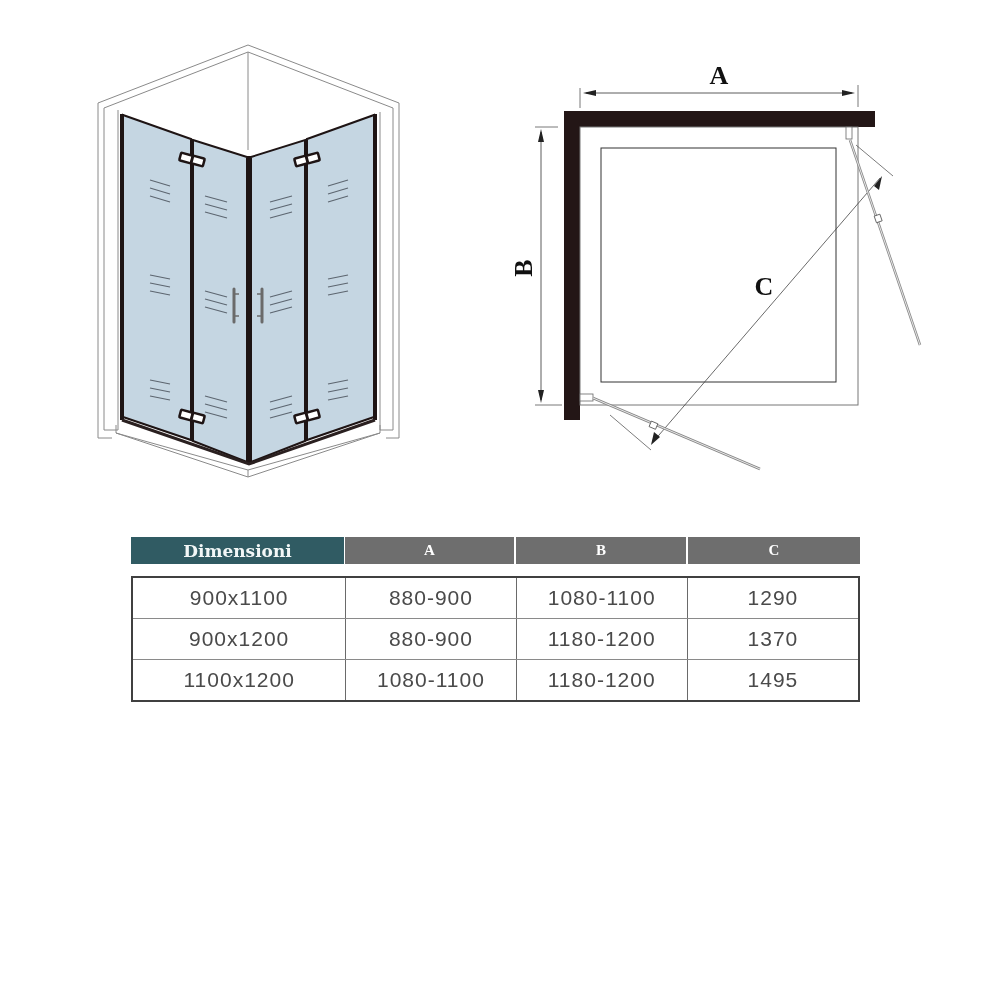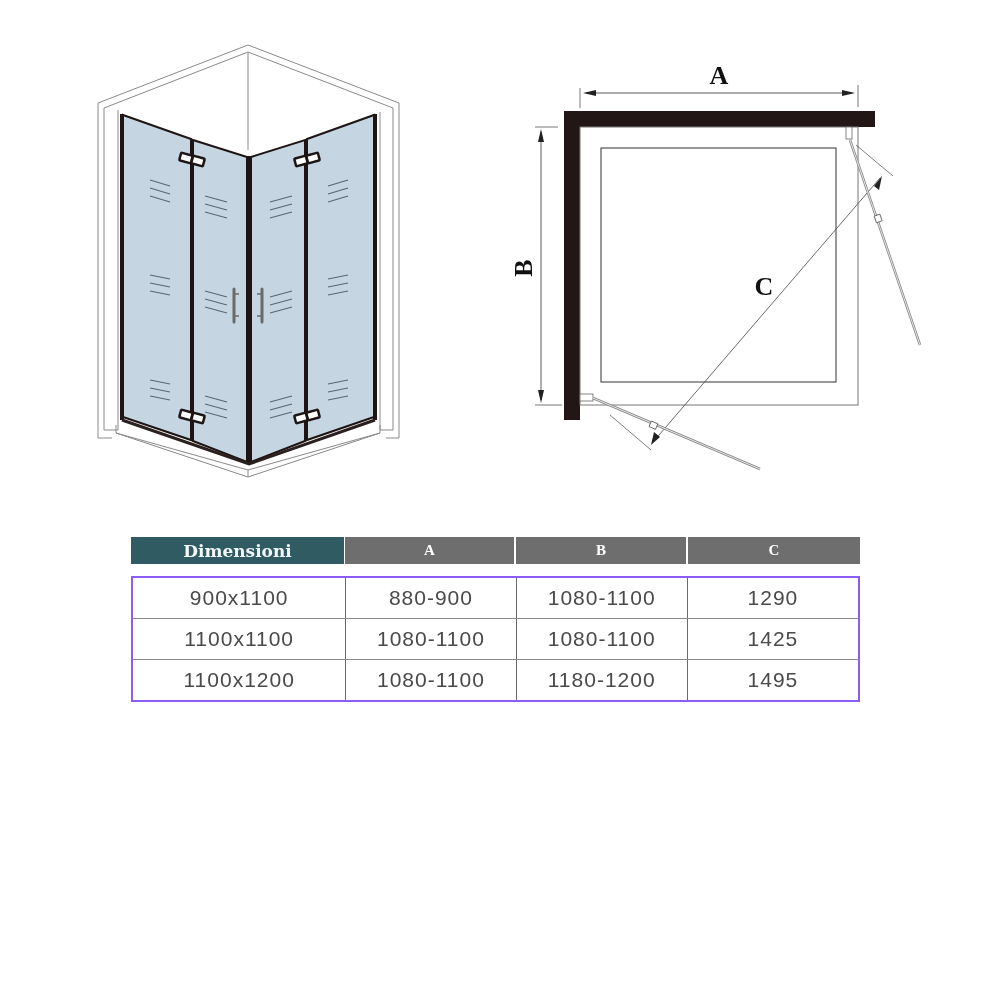--- a/index.html
+++ b/index.html
@@ -3,21 +3,21 @@
 <meta charset="utf-8">
 <style>
   html, body { margin:0; padding:0; background:#ffffff; }
   body { width:989px; height:989px; position:relative; overflow:hidden; font-family:"Liberation Sans", sans-serif; }
   .svgwrap { position:absolute; left:0; top:0; width:989px; height:500px; }
   .table-header { position:absolute; left:131px; top:537px; width:729px; height:27px; display:flex; }
   .th { height:27px; display:flex; align-items:center; justify-content:center; color:#ffffff; box-sizing:border-box; }
   .th.dim { background:#305b63; width:214px; font-family:"DejaVu Serif", serif; font-weight:bold; font-size:17px; color:#f2f7f7; border-right:1px solid #ffffff; }
   .th.col { background:#6e6e6e; font-family:"Liberation Serif", serif; font-weight:bold; font-size:15px; border-right:2px solid #ffffff; }
   .th.col.a { width:171px; } .th.col.b { width:172px; } .th.col.c { width:172px; border-right:none; }
-  .table-body { position:absolute; left:131px; top:576px; width:729px; border-collapse:collapse; border:2px solid #8b5cf6; }
+  .table-body { position:absolute; left:131px; top:576px; width:729px; border-collapse:collapse; border:2px solid #404040; }
   .table-body td { height:40px; border:1px solid #6a6a6a; border-top:1px solid #8a8a8a; border-bottom:1px solid #8a8a8a; text-align:center; font-family:"Liberation Sans", sans-serif; font-size:21px; color:#4a4a4a; letter-spacing:1px; padding:0; }
   .table-body td.c0 { width:213px; } .table-body td.c1 { width:170px;margin-top:16px; } .table-body td.c2 { width:171px; } .table-body td.c3 { width:171px;margin-top:20px; }
 </style>
 </head>
 <body>
 
 <div class="svgwrap">
 <svg width="989" height="500" viewBox="0 0 989 500" xmlns="http://www.w3.org/2000/svg">
 
   <g>
@@ -171,24 +171,24 @@
 
 <table class="table-body">
   <tbody>
     <tr>
       <td class="c0">900x1100</td>
       <td class="c1">880-900</td>
       <td class="c2">1080-1100</td>
       <td class="c3">1290</td>
     </tr>
     <tr>
-      <td class="c0">1100x1100</td>
-      <td class="c1">1080-1100</td>
-      <td class="c2">1080-1100</td>
-      <td class="c3">1425</td>
+      <td class="c0">900x1200</td>
+      <td class="c1">880-900</td>
+      <td class="c2">1180-1200</td>
+      <td class="c3">1370</td>
     </tr>
     <tr>
       <td class="c0">1100x1200</td>
       <td class="c1">1080-1100</td>
       <td class="c2">1180-1200</td>
       <td class="c3">1495</td>
     </tr>
   </tbody>
 </table>
 

